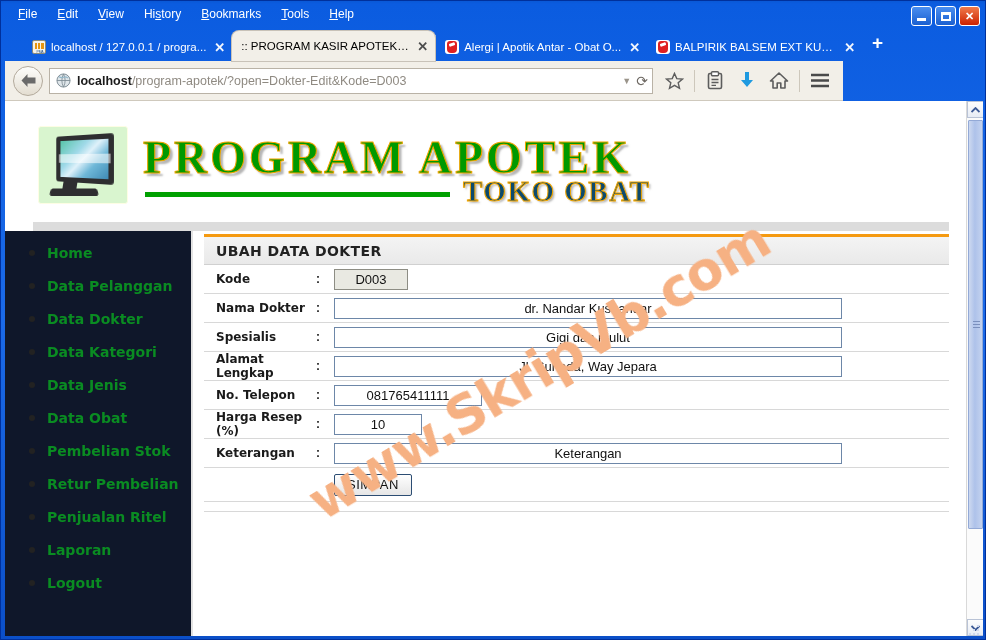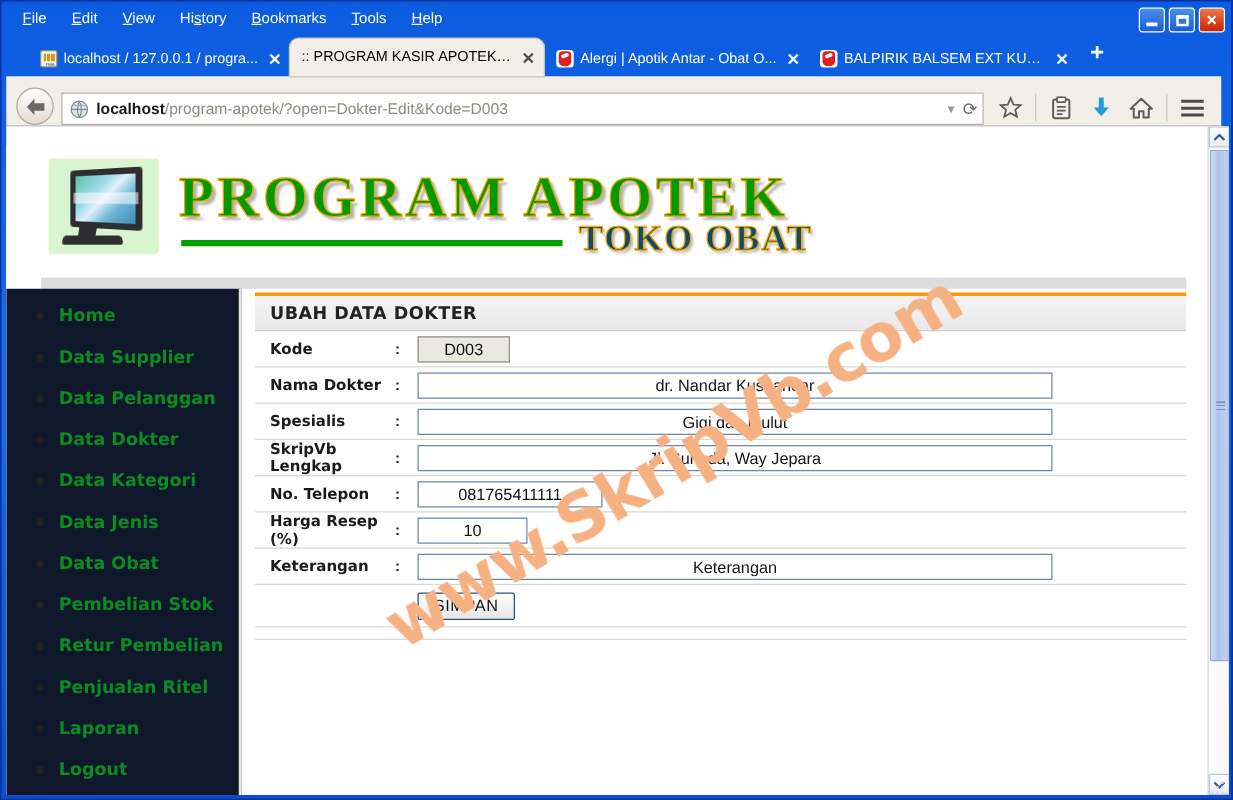--- a/index.html
+++ b/index.html
@@ -78,23 +78,23 @@
   }
   .favicon.red::after{
     content:""; position:absolute; left:4px; top:3px; width:6px; height:3px;
     background:#ffffff; border-radius:1px; transform:rotate(-20deg);
   }
   .tab-sep { width:1px; height:18px; background:rgba(255,255,255,.45); align-self:center; }
   .newtab { color:#fff; font-size:19px; font-weight:bold; padding:0 10px 2px 10px; align-self:center; }
 
   
   #navbar {
-    position:absolute; left:4px; top:60px; width:972px; height:40px;
+    position:absolute; left:4px; top:60px; width:838px; height:40px;
     background:#f2efe8; border-bottom:1px solid #cfc9bd;
-    display:flex; align-items:flex-end; padding:0 8px;
+    display:flex; align-items:center; padding:0 8px;
   }
   #backbtn {
     width:30px; height:30px; border-radius:50%;
     background:linear-gradient(to bottom,#fdfdfb,#e3ddd1);
     border:1px solid #b3aa9c; display:flex; align-items:center; justify-content:center;
     flex:0 0 30px; margin-right:6px;
   }
   #backbtn svg { display:block; }
   #urlbox {
     flex:1 1 auto; height:26px; background:#fff; border:1px solid #b9b2a6;
@@ -374,21 +374,20 @@
         <div id="title-sub">TOKO OBAT</div>
       </div>
 
       <div id="graybar"></div>
 
       <div id="bodywrap">
 
         <div id="sidebar">
           <ul id="menu-list">
               <li><span>Home</span></li>
-              <li><span>Data Supplier</span></li>
               <li><span>Data Pelanggan</span></li>
               <li><span>Data Dokter</span></li>
               <li><span>Data Kategori</span></li>
               <li><span>Data Jenis</span></li>
               <li><span>Data Obat</span></li>
               <li><span>Pembelian Stok</span></li>
               <li><span>Retur Pembelian</span></li>
               <li><span>Penjualan Ritel</span></li>
               <li><span>Laporan</span></li>
               <li><span>Logout</span></li>
@@ -408,21 +407,21 @@
                 <div class="flabel">Nama Dokter</div>
                 <div class="fcolon">:</div>
                 <input class="finput w-full" value="dr. Nandar Kusnandar" style="">
               </div>
               <div class="frow">
                 <div class="flabel">Spesialis</div>
                 <div class="fcolon">:</div>
                 <input class="finput w-full" value="Gigi dan mulut" style="">
               </div>
               <div class="frow">
-                <div class="flabel">SkripVb Lengkap</div>
+                <div class="flabel">Alamat Lengkap</div>
                 <div class="fcolon">:</div>
                 <input class="finput w-full" value="Jl. Suhada, Way Jepara" style="">
               </div>
               <div class="frow">
                 <div class="flabel">No. Telepon</div>
                 <div class="fcolon">:</div>
                 <input class="finput w-phone" value="081765411111" style="">
               </div>
               <div class="frow">
                 <div class="flabel">Harga Resep (%)</div>

